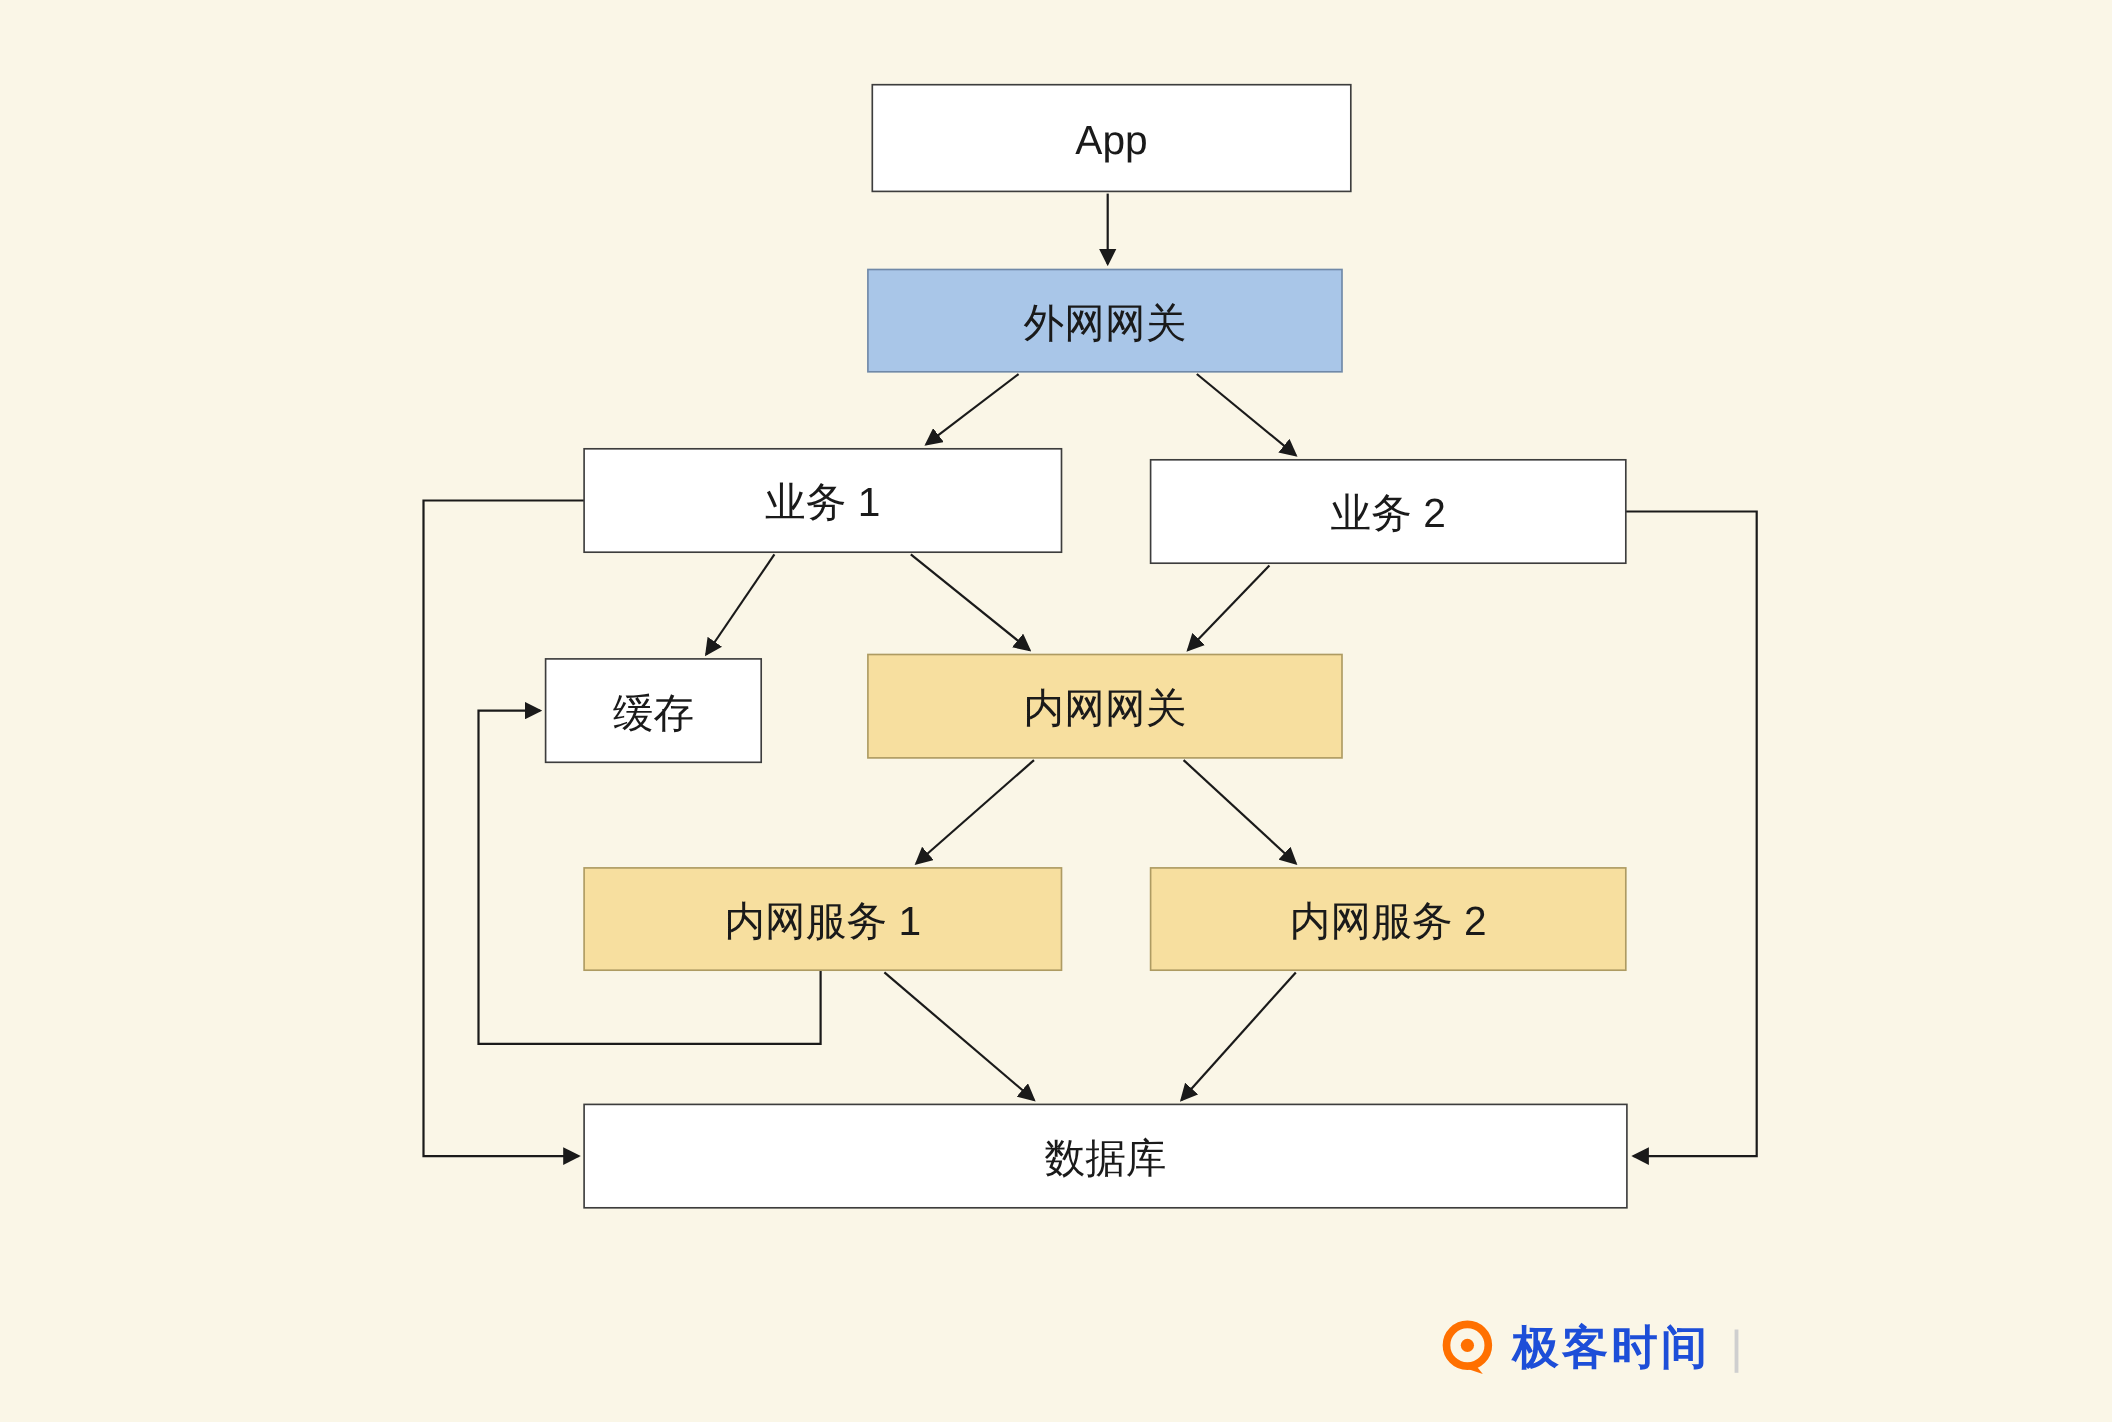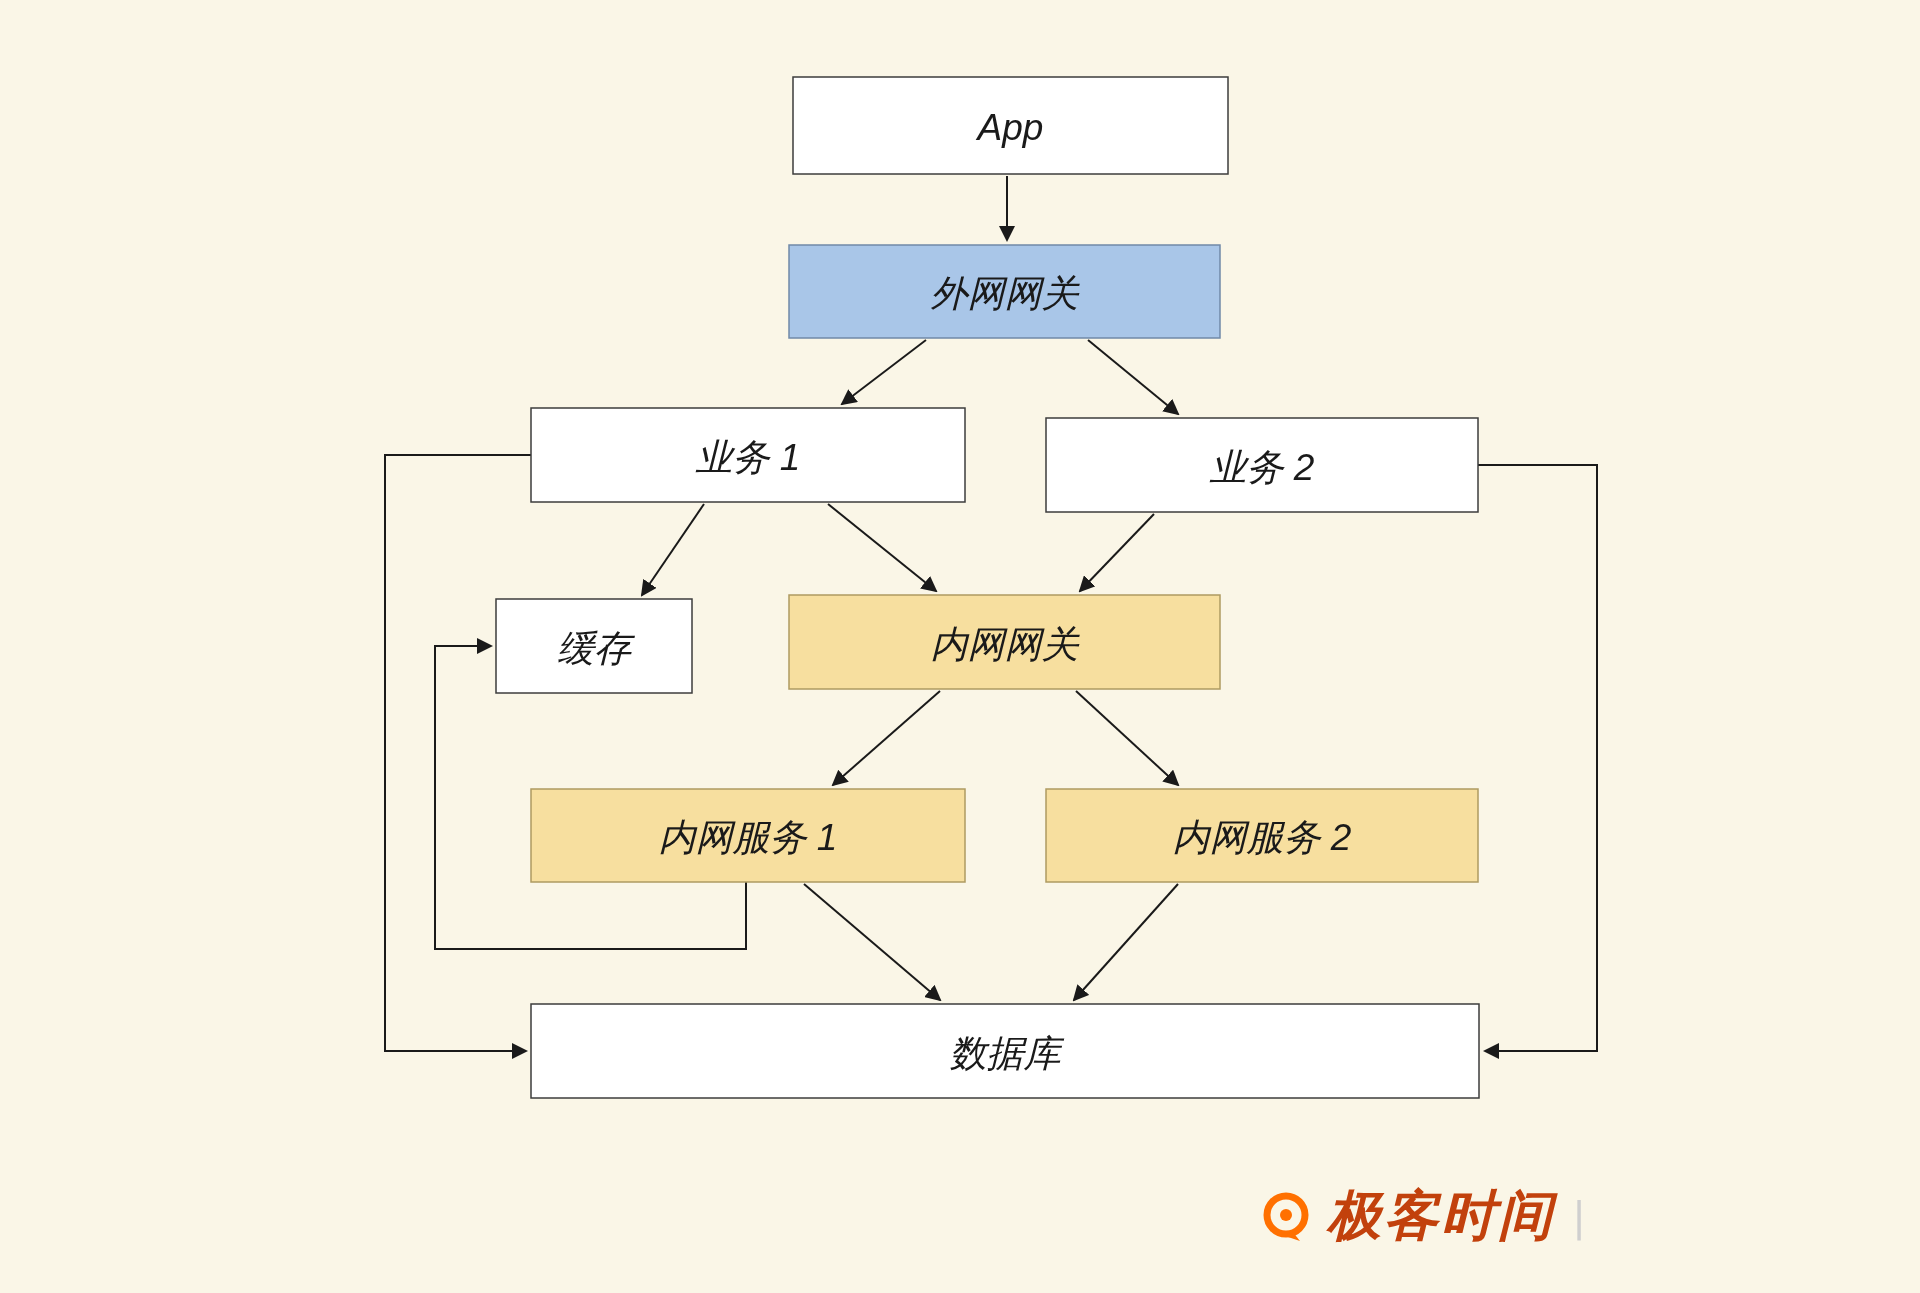--- a/index.html
+++ b/index.html
@@ -3,35 +3,35 @@
 <meta charset="utf-8">
 <style>
   html, body { margin: 0; padding: 0; }
   body {
     width: 1920px;
     height: 1293px;
     overflow: hidden;
     background: var(--page-bg, #FAF6E7);
     font-family: "Liberation Sans", "DejaVu Sans", sans-serif;
   }
-  .stage { position: relative; width: 1626px; height: 1293px; font-style: italic; }
+  .stage { position: relative; width: 1626px; height: 1293px; }
   #diagram-svg { position: absolute; left: 0; top: 0; }
   .node-label { font-family: "Liberation Sans", "DejaVu Sans", sans-serif; }
 
   .footer {
     position: absolute;
     right: 24px;
     bottom: 40px;
     display: flex;
     align-items: center;
   }
   .logo { width: 54px; height: 54px; margin-right: 14px; }
   .brand {
-    font-size: 54px;
-    color: #c2410c;
+    font-size: 42px;
+    color: #1d4ed8;
     font-weight: 600;
     letter-spacing: 3px;
   }
   .divider {
     font-size: 42px;
     color: #CFCFCF;
     font-weight: 100;
     margin: 0 18px;
   }
   .caption {

